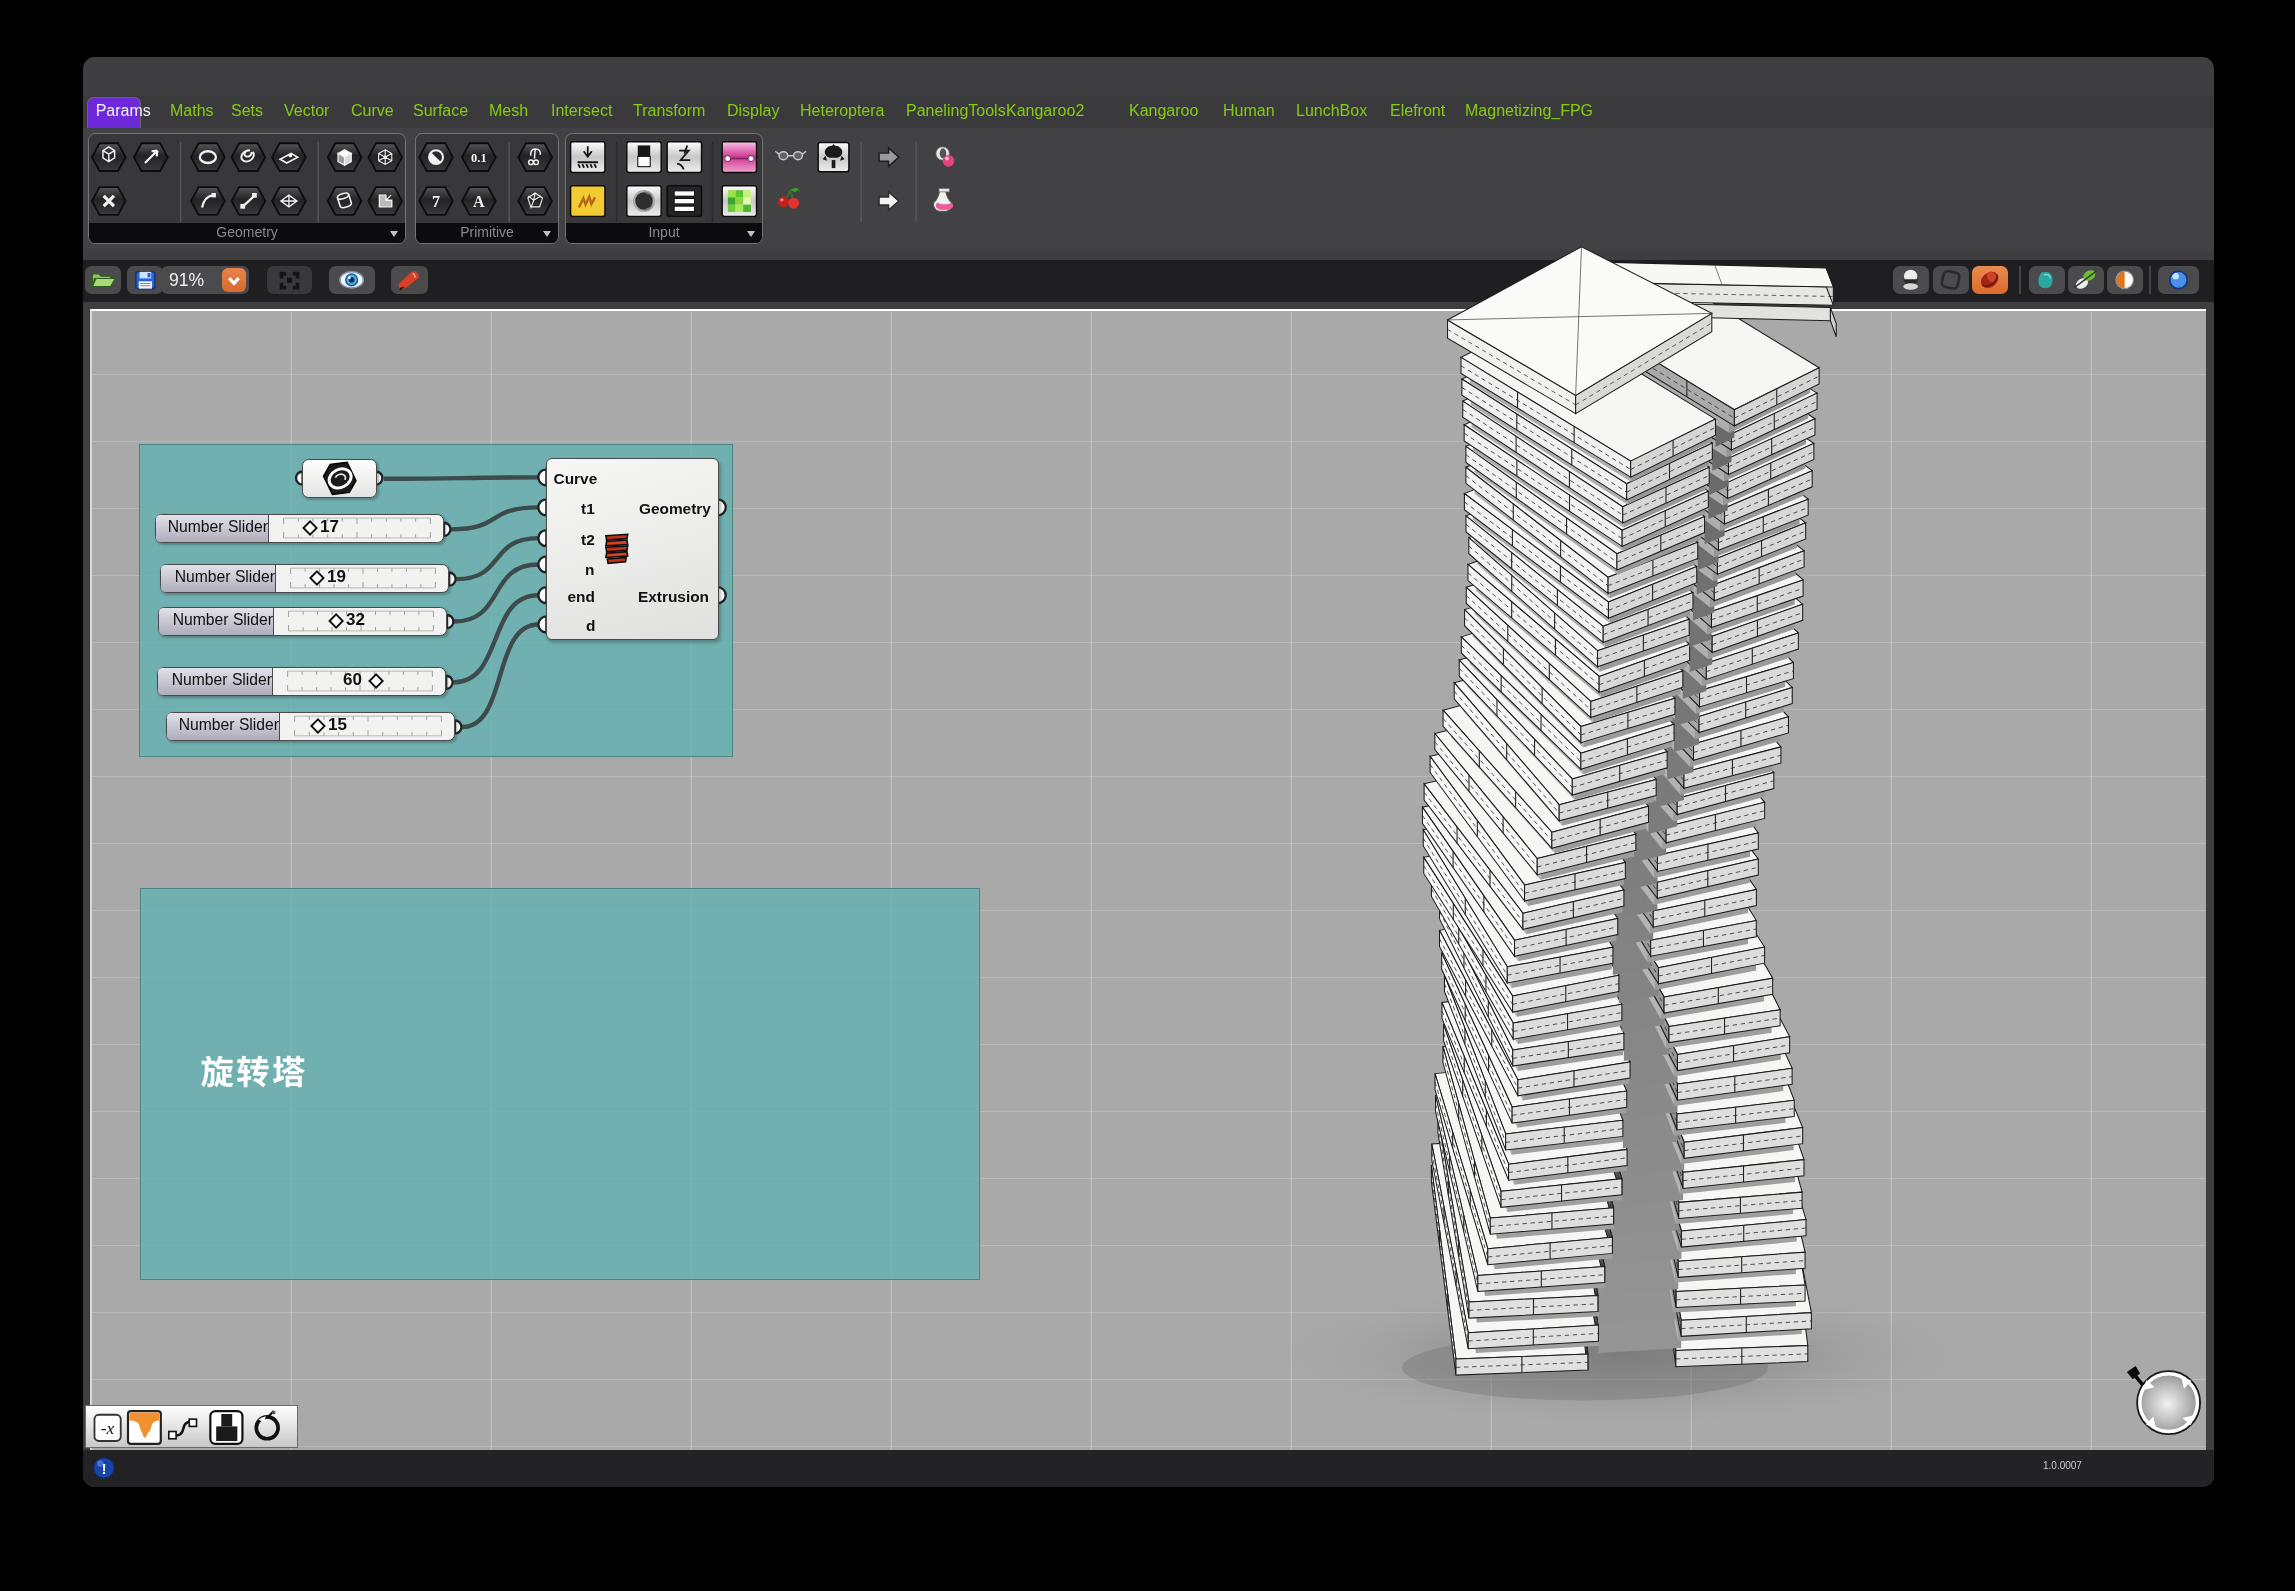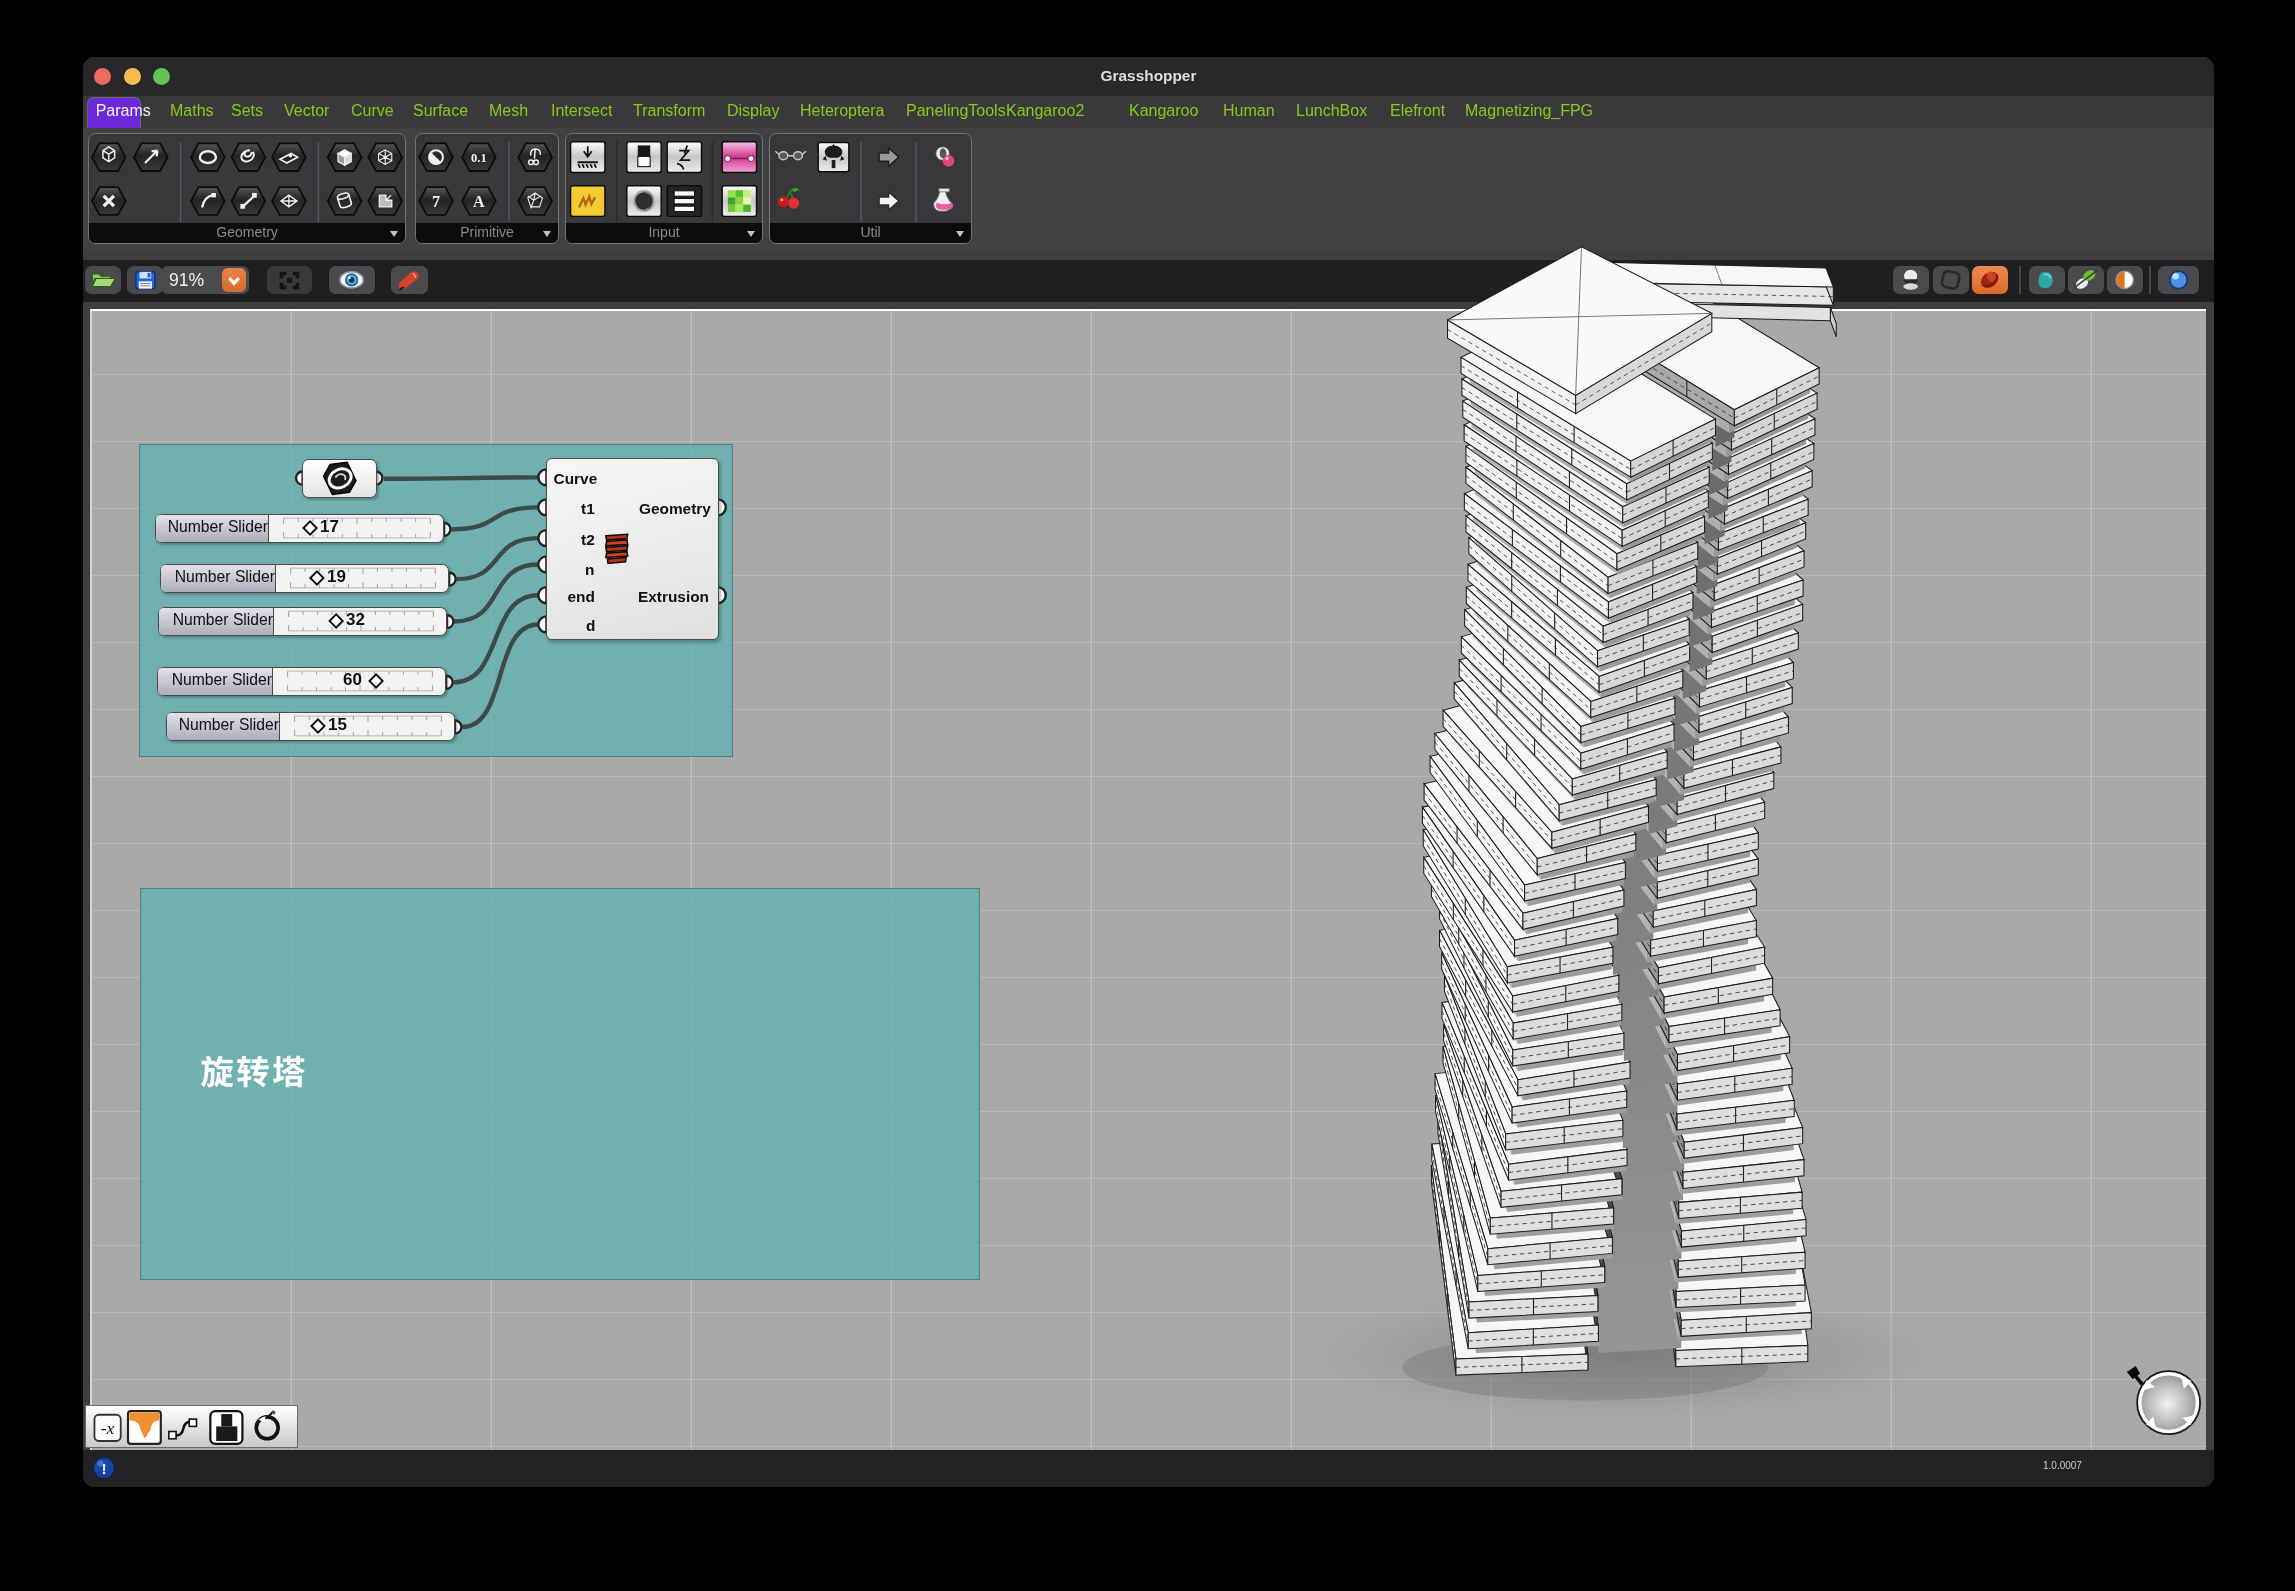--- a/index.html
+++ b/index.html
@@ -27,26 +27,20 @@
 .strack{position:absolute;top:0;bottom:0}
 .sval{position:absolute;top:2.2px;color:#111;font-size:17px;font-weight:bold}
 #comp{position:absolute;left:463px;top:401px;width:173px;height:182px;background:linear-gradient(165deg,#f7f7f5,#e0e0de);border:1.8px solid #4a4a4a;border-radius:5.9px;box-shadow:1.5px 2.2px 2.9px rgba(40,60,60,0.35)}
 #comp span{position:absolute;color:#111;font-size:15.4px;font-weight:bold}
 #hexwidget{position:absolute;left:219px;top:402px;width:75px;height:39px;background:linear-gradient(#fefefe,#e3e3e1);border:1.8px solid #4a4a4a;border-radius:6.6px;box-shadow:1.1px 1.8px 2.2px rgba(40,60,60,0.35)}
 #ltb{position:absolute;left:1.5px;top:1348px;width:213px;height:43px;background:linear-gradient(#ffffff,#c8c8c8);border:1.5px solid #6a6a6a}
 #statusbar{position:absolute;left:0;top:1393px;width:100%;height:37px;background:#232325}
 #statusbar .ver{position:absolute;left:1960px;top:9.5px;color:#c9c9c9;font-size:10px}
 </style></head><body>
 <div id="win">
-  <div id="titlebar">
-    <div class="tl" style="left:11px;background:#ee6a5f"></div>
-    <div class="tl" style="left:41px;background:#f5bd4f"></div>
-    <div class="tl" style="left:70px;background:#61c455"></div>
-    <div id="title">Grasshopper</div>
-  </div>
   <div id="tabbar">
       <span class="mi" style="left:87px">Maths</span>
       <span class="mi" style="left:148px">Sets</span>
       <span class="mi" style="left:201px">Vector</span>
       <span class="mi" style="left:268px">Curve</span>
       <span class="mi" style="left:330px">Surface</span>
       <span class="mi" style="left:406px">Mesh</span>
       <span class="mi" style="left:468px">Intersect</span>
       <span class="mi" style="left:550px">Transform</span>
       <span class="mi" style="left:644px">Display</span>
@@ -66,24 +60,20 @@
     <div class="grp" style="left:5.1px;width:318px">
         <div class="gcap">Geometry</div>
         <div class="garr"></div>
       </div>
     <div class="grp" style="left:332px;width:144px">
         <div class="gcap">Primitive</div>
         <div class="garr"></div>
       </div>
     <div class="grp" style="left:482px;width:198px">
         <div class="gcap">Input</div>
-        <div class="garr"></div>
-      </div>
-    <div class="grp" style="left:686px;width:203px">
-        <div class="gcap">Util</div>
         <div class="garr"></div>
       </div>
   </div>
   <svg id="tbsvg" width="981" height="117" viewBox="0 0 1340 160">
       <defs>
         <linearGradient id="hexg" x1="0" y1="0" x2="0" y2="1">
           <stop offset="0" stop-color="#555557"></stop>
           <stop offset="0.45" stop-color="#232325"></stop>
           <stop offset="1" stop-color="#39393b"></stop>
         </linearGradient>

